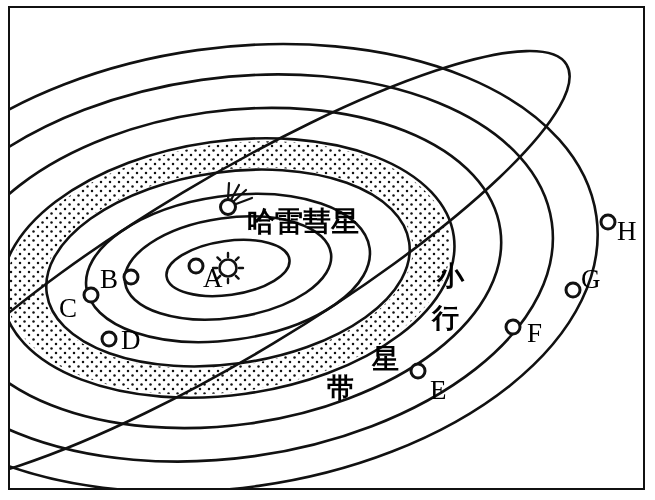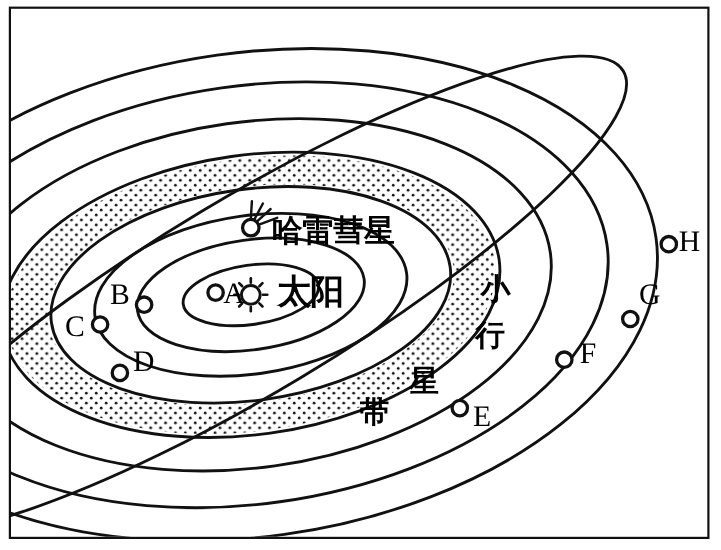--- a/index.html
+++ b/index.html
@@ -2,21 +2,21 @@
 <html><head>
 <meta charset="utf-8">
 <style>
   html,body{margin:0;padding:0;background:#ffffff;}
   body{width:655px;height:500px;overflow:hidden;
        font-family:"Liberation Serif","DejaVu Serif",serif;}
   #stage{position:relative;width:655px;height:500px;background:#fff;}
   #frame{position:absolute;left:8px;top:6px;width:637px;height:484px;
          border:2px solid #111;box-sizing:border-box;}
   svg.layer{position:absolute;left:0;top:0;width:655px;height:500px;}
-  .lbl{position:absolute;color:#000;line-height:1;white-space:nowrap;}
+  .lbl{position:absolute;color:#000;line-height:1;white-space:nowrap;margin-top:12px;}
   .planet-letter{font-size:27px;font-family:"Liberation Serif","DejaVu Serif",serif;}
   .cn{font-family:"DejaVu Sans","Liberation Sans",sans-serif;font-weight:700;color:#000;}
   .sun-label{font-size:31px;letter-spacing:-1px;}
   .comet-label{font-size:28px;letter-spacing:0px;}
   .belt-ch{font-size:27px;}
 </style>
 </head>
 <body>
 
 <div id="stage">
@@ -106,17 +106,16 @@
       <div class="lbl planet-letter" style="left: 430px; top: 365px;">E</div>
       <div class="lbl planet-letter" style="left: 527px; top: 308px;">F</div>
       <div class="lbl planet-letter" style="left: 581px; top: 254px;">G</div>
       <div class="lbl planet-letter" style="left: 617px; top: 206px;">H</div>
       <div class="lbl cn belt-ch" style="left: 437px; top: 250px;">小</div>
       <div class="lbl cn belt-ch" style="left: 432px; top: 292px;">行</div>
       <div class="lbl cn belt-ch" style="left: 372px; top: 333px;">星</div>
       <div class="lbl cn belt-ch" style="left: 327px; top: 362px;">带</div>
     </div>
 
-  <div class="lbl cn sun-label" id="sunLabel" style="left:252px;top:250px;">太阳</div>
 
   <div class="lbl cn comet-label" id="cometLabel" style="left:247px;top:196px;">哈雷彗星</div>
 
 </div>
 
 </body></html>

